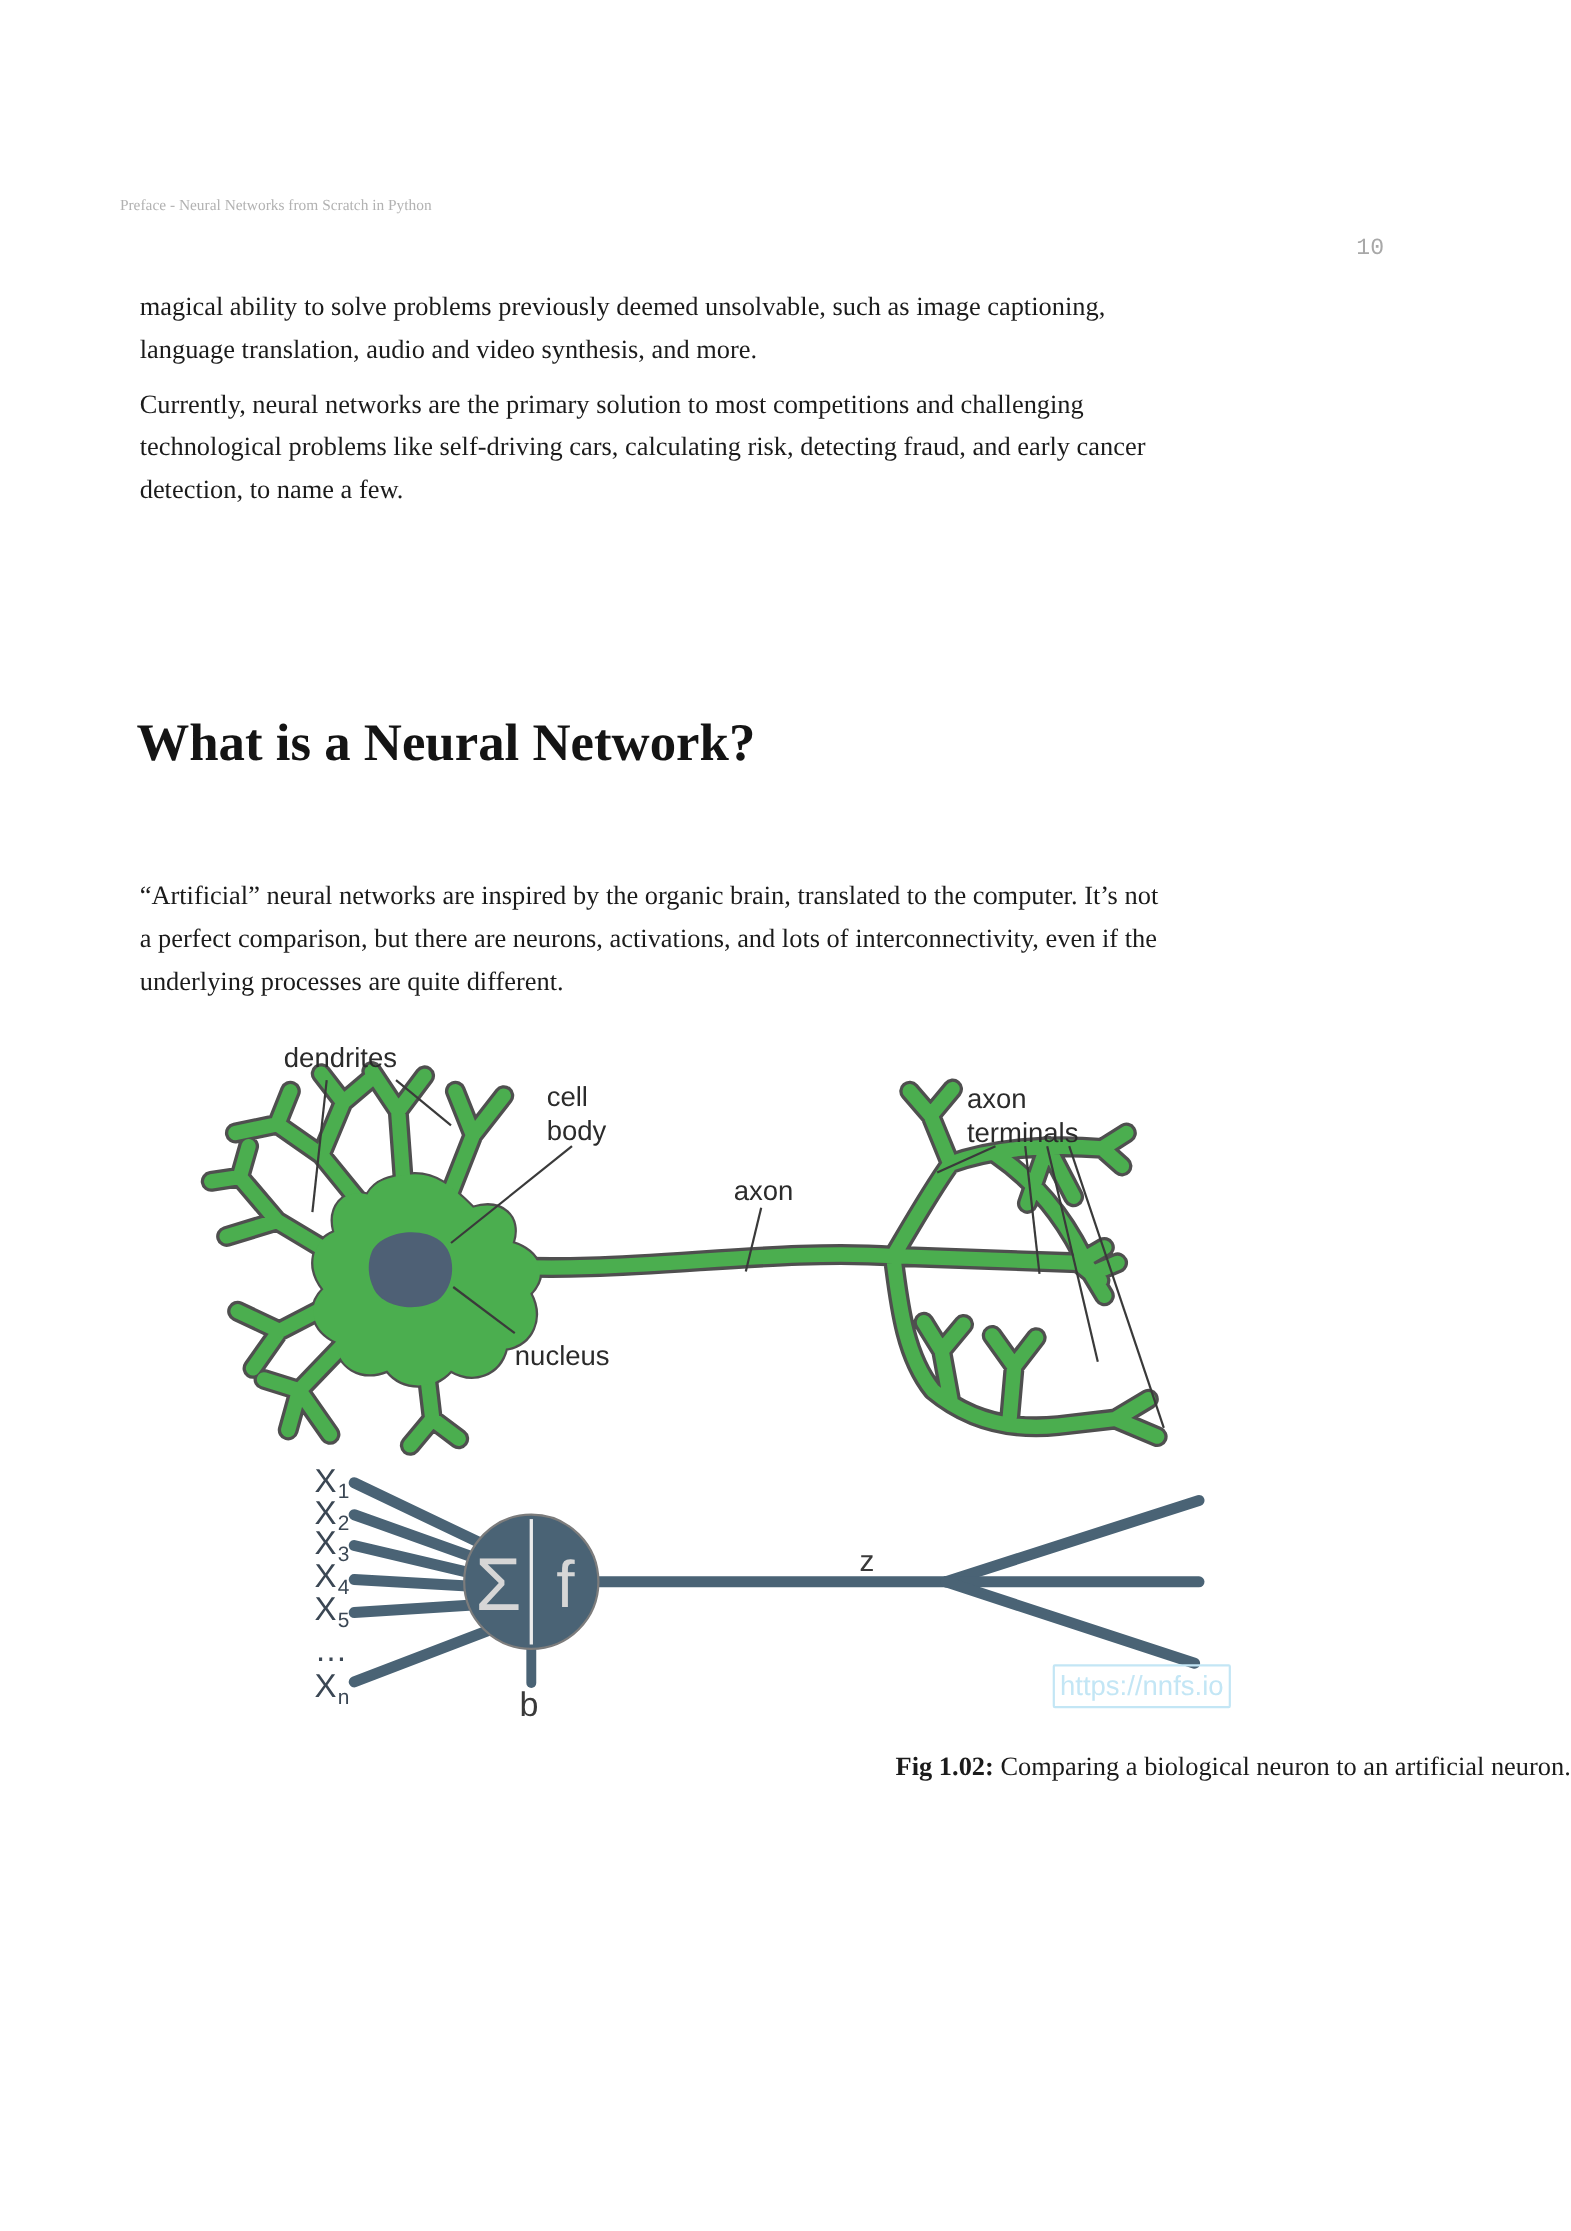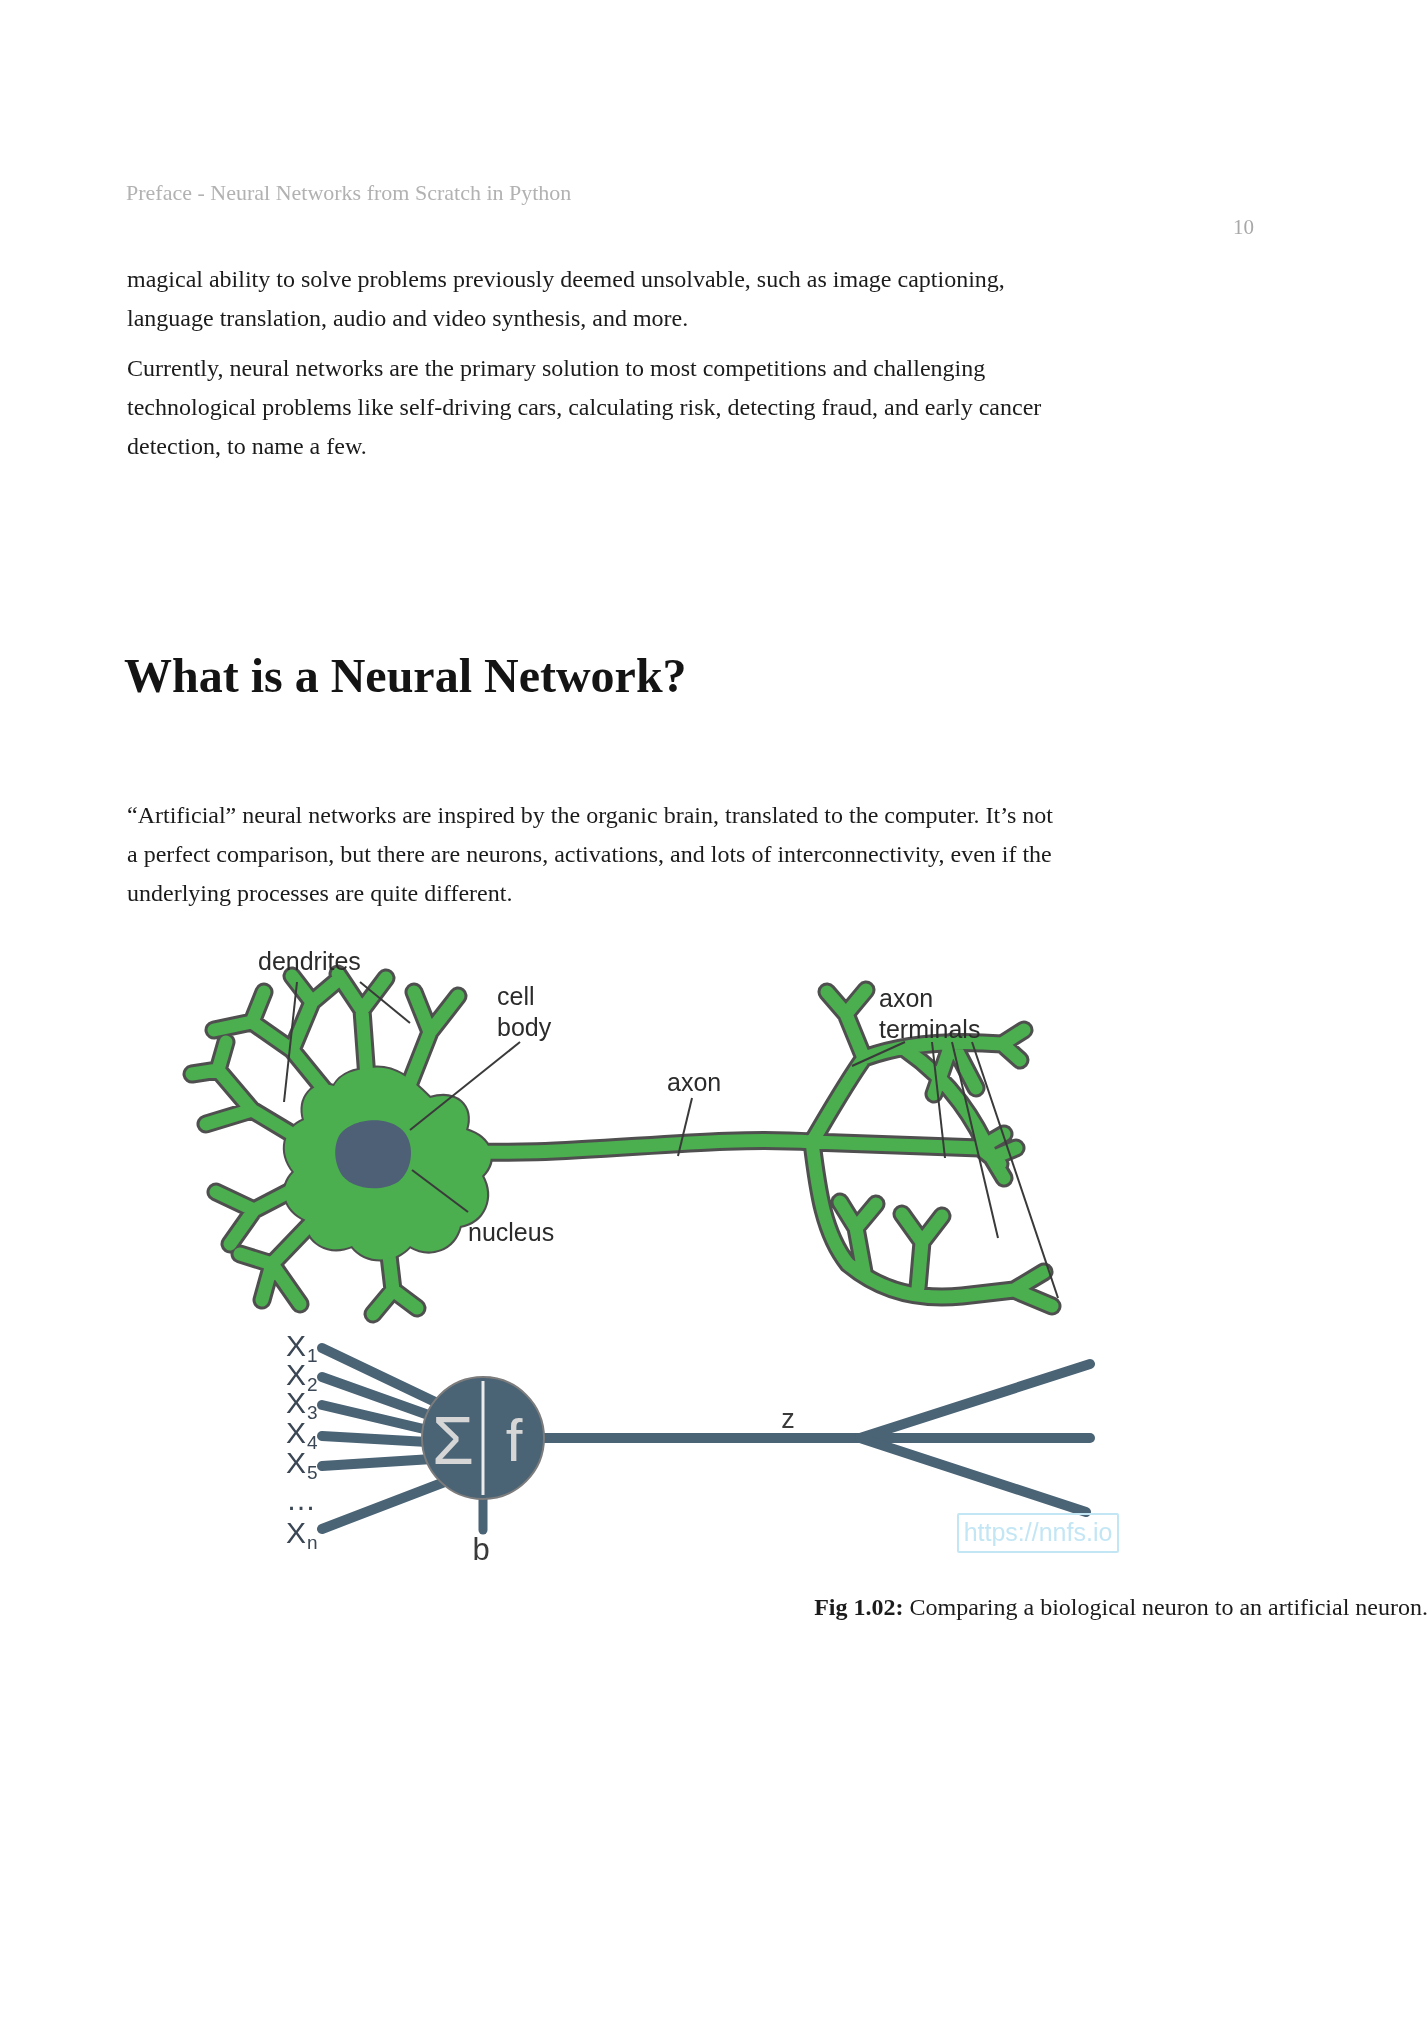--- a/index.html
+++ b/index.html
@@ -1,20 +1,20 @@
 <!DOCTYPE html>
 <html style="--green: #4bae4f; --outline: #4f4f4f; --nucleus: #4e6075; --slate: #4a6375; --watermark: #c3e6f5;"><head>
 <meta charset="utf-8">
 <style>
   html,body{margin:0;padding:0;background:#ffffff;}
   #page{position:relative;width:1428px;height:2028px;background:#ffffff;overflow:hidden;
         font-family:"Liberation Serif", serif;color:#1b1b1b;}
   .abs{position:absolute;}
-  .running-header{left:126px;top:180px;font-size:22px;color:#b2b2b2;}
-  .page-number{left:1233px;top:215px;font-size:21px;color:#a8a8a8;}
+  .running-header{left:109px;top:180px;font-size:14px;color:#b2b2b2;}
+  .page-number{left:1233px;top:215px;font-size:21px;color:#a8a8a8;font-family:Liberation Mono, monospace;}
   .body-par{left:127px;width:1105px;font-size:24px;line-height:39px;white-space:pre-line;}
   #p1{top:260px;}
   #p2{top:349px;}
   #p3{top:796px;}
   #p4{top:1716px;}
   .section-heading{left:124px;top:648px;font-size:48px;font-weight:bold;margin:0;color:#141414;}
   .caption{left:0;top:1594px;width:1428px;text-align:right;font-size:24px;}
   .caption b{font-weight:bold;}
   #figure-svg{left:0;top:920px;}
 

